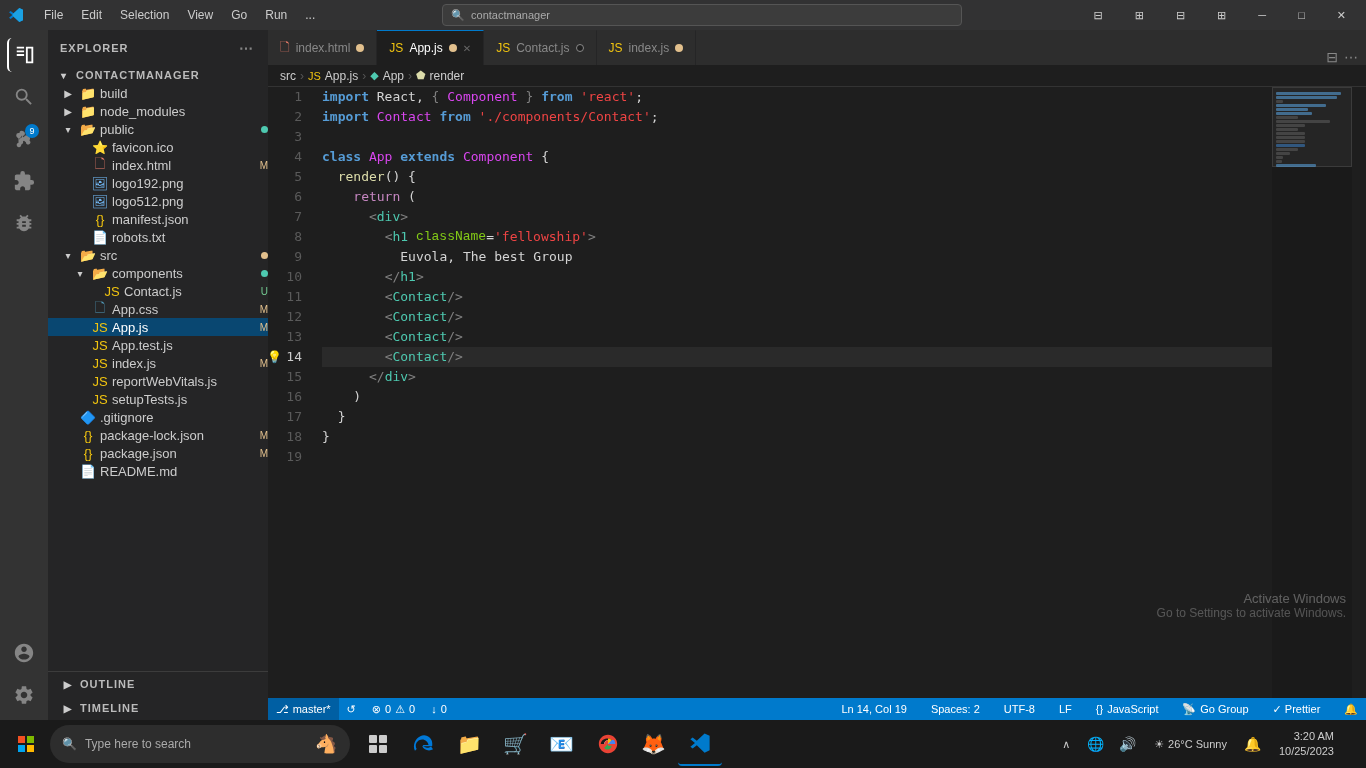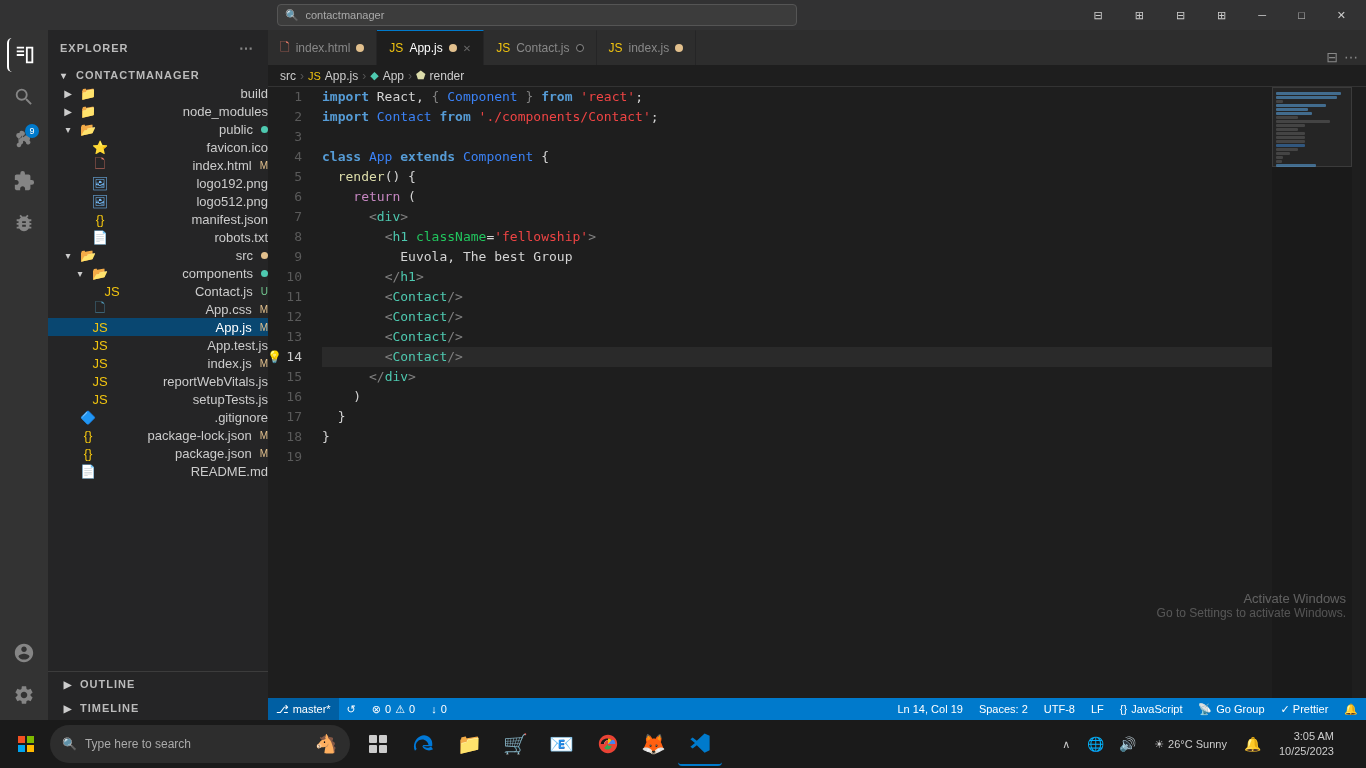--- a/index.html
+++ b/index.html
@@ -51,21 +51,21 @@
     .activity-icon.active { color: #fff; border-left: 2px solid #fff; }
     .activity-icon svg { width: 22px; height: 22px; }
     .activity-badge {
       position: absolute; top: 2px; right: 2px; background: #007acc; border-radius: 50%;
       width: 14px; height: 14px; font-size: 9px; color: white; display: flex; align-items: center; justify-content: center;
     }
     .activity-bottom { margin-top: auto; display: flex; flex-direction: column; gap: 8px; align-items: center; }
 
     
     .sidebar {
-      width: 220px; background: #252526; display: flex; flex-direction: column; flex-shrink: 0; overflow: hidden; text-align: right;
+      width: 220px; background: #252526; display: flex; flex-direction: column; flex-shrink: 0; overflow: hidden;
     }
     .sidebar-header {
       padding: 8px 12px; font-size: 11px; color: #bbb; font-weight: 600; letter-spacing: 1px;
       display: flex; align-items: center; justify-content: space-between;
       text-transform: uppercase;
     }
     .sidebar-header-icons { display: flex; gap: 4px; }
     .sidebar-header-icon { color: #858585; cursor: pointer; font-size: 14px; padding: 2px; }
 
     .tree { flex: 1; overflow-y: auto; font-size: 13px; }
@@ -129,23 +129,23 @@
       padding: 0 0 0 4px; color: #d4d4d4;
     }
     .code-line { height: 20px; display: flex; align-items: center; white-space: pre; }
     .code-line.current-line { background: #2a2a2a; }
 
     
     .kw { color: #569cd6; font-weight: bold; }
     .kw2 { color: #c586c0; }
     .str { color: #ef4444; }
     .fn { color: #dcdcaa; }
-    .cls { color: #3b82f6; }
+    .cls { color: #d946ef; }
     .tag { color: #4ec9b0; }
-    .attr { color: #22c55e; }
+    .attr { color: #84cc16; font-family: Liberation Mono, monospace; }
     .punct { color: #808080; }
 
     
     .gutter-icon { color: #ffcc00; font-size: 12px; }
 
     
     .minimap {
       width: 80px; background: #1a1a1a; flex-shrink: 0; position: relative; overflow: hidden;
     }
     .minimap-content { padding: 4px; }
@@ -157,21 +157,21 @@
     .scrollbar-area {
       width: 14px; background: #1e1e1e; flex-shrink: 0;
     }
 
     
     .status-bar {
       height: 22px; background: #007acc; display: flex; align-items: center;
       font-size: 11px; color: #fff; flex-shrink: 0;
     }
     .status-left { display: flex; align-items: center; gap: 0; }
-    .status-right { margin-left: auto; display: flex; align-items: center; gap: 0; text-align: center; }
+    .status-right { margin-left: auto; display: flex; align-items: center; gap: 8px; text-align: center; }
     .status-item { padding: 0 8px; height: 22px; display: flex; align-items: center; gap: 4px; cursor: pointer; }
     .status-branch { background: #005fa3; }
 
     
     .taskbar {
       height: 48px; background: #1a1a1a; display: flex; align-items: center;
       padding: 0 4px; gap: 2px; flex-shrink: 0;
     }
     .taskbar-start { width: 44px; height: 44px; display: flex; align-items: center; justify-content: center; cursor: pointer; }
     .search-box {
@@ -185,20 +185,37 @@
     .sys-tray { display: flex; align-items: center; gap: 4px; font-size: 11px; color: #ccc; padding: 0 8px; }
     .time-block { text-align: right; font-size: 11px; color: #ccc; padding: 0 8px; line-height: 1.4; }
 
     .tab-bar-right { margin-left: auto; display: flex; align-items: center; gap: 6px; padding-right: 8px; }
     .tab-bar-icon { font-size: 14px; color: #888; cursor: pointer; }
   </style>
 </head>
 <body>
 
 <div class="title-bar">
+  <div class="title-bar-left">
+    <div class="vscode-icon">
+      <svg viewBox="0 0 24 24" fill="none">
+        <path d="M17 1.5L8.5 9.5 4 6 1.5 8 6.5 12 1.5 16 4 18 8.5 14.5 17 22.5 22.5 20V4L17 1.5Z" fill="#007acc"></path>
+        <path d="M17 1.5L8.5 9.5 6.5 12 8.5 14.5 17 22.5 22.5 20V4L17 1.5Z" fill="#1ba1e2"></path>
+      </svg>
+    </div>
+    <div class="menu-items">
+      <span class="menu-item">File</span>
+      <span class="menu-item">Edit</span>
+      <span class="menu-item">Selection</span>
+      <span class="menu-item">View</span>
+      <span class="menu-item">Go</span>
+      <span class="menu-item">Run</span>
+      <span class="menu-item">...</span>
+    </div>
+  </div>
   <div class="title-center">
     <div class="search-bar">
       <span>🔍</span>
       <span>contactmanager</span>
     </div>
   </div>
   <div class="title-right">
     <div class="win-btn">⊟</div>
     <div class="win-btn">⊞</div>
     <div class="win-btn">⊟</div>
@@ -700,18 +717,18 @@
       <span>∧</span>
     </div>
     <div class="taskbar-icon" style="width:28px; height:28px; font-size:14px;">🌐</div>
     <div class="taskbar-icon" style="width:28px; height:28px; font-size:14px;">🔊</div>
     <div class="sys-tray">
       <span>☀</span>
       <span>26°C Sunny</span>
     </div>
     <div class="taskbar-icon" style="width:28px; height:28px; font-size:14px;">🔔</div>
     <div class="time-block">
-      <div>3:05 AM</div>
+      <div>3:20 AM</div>
       <div>10/25/2023</div>
     </div>
     <div class="taskbar-icon" style="width:8px; height:44px;"></div>
   </div>
 </div>
 
 </body></html>

